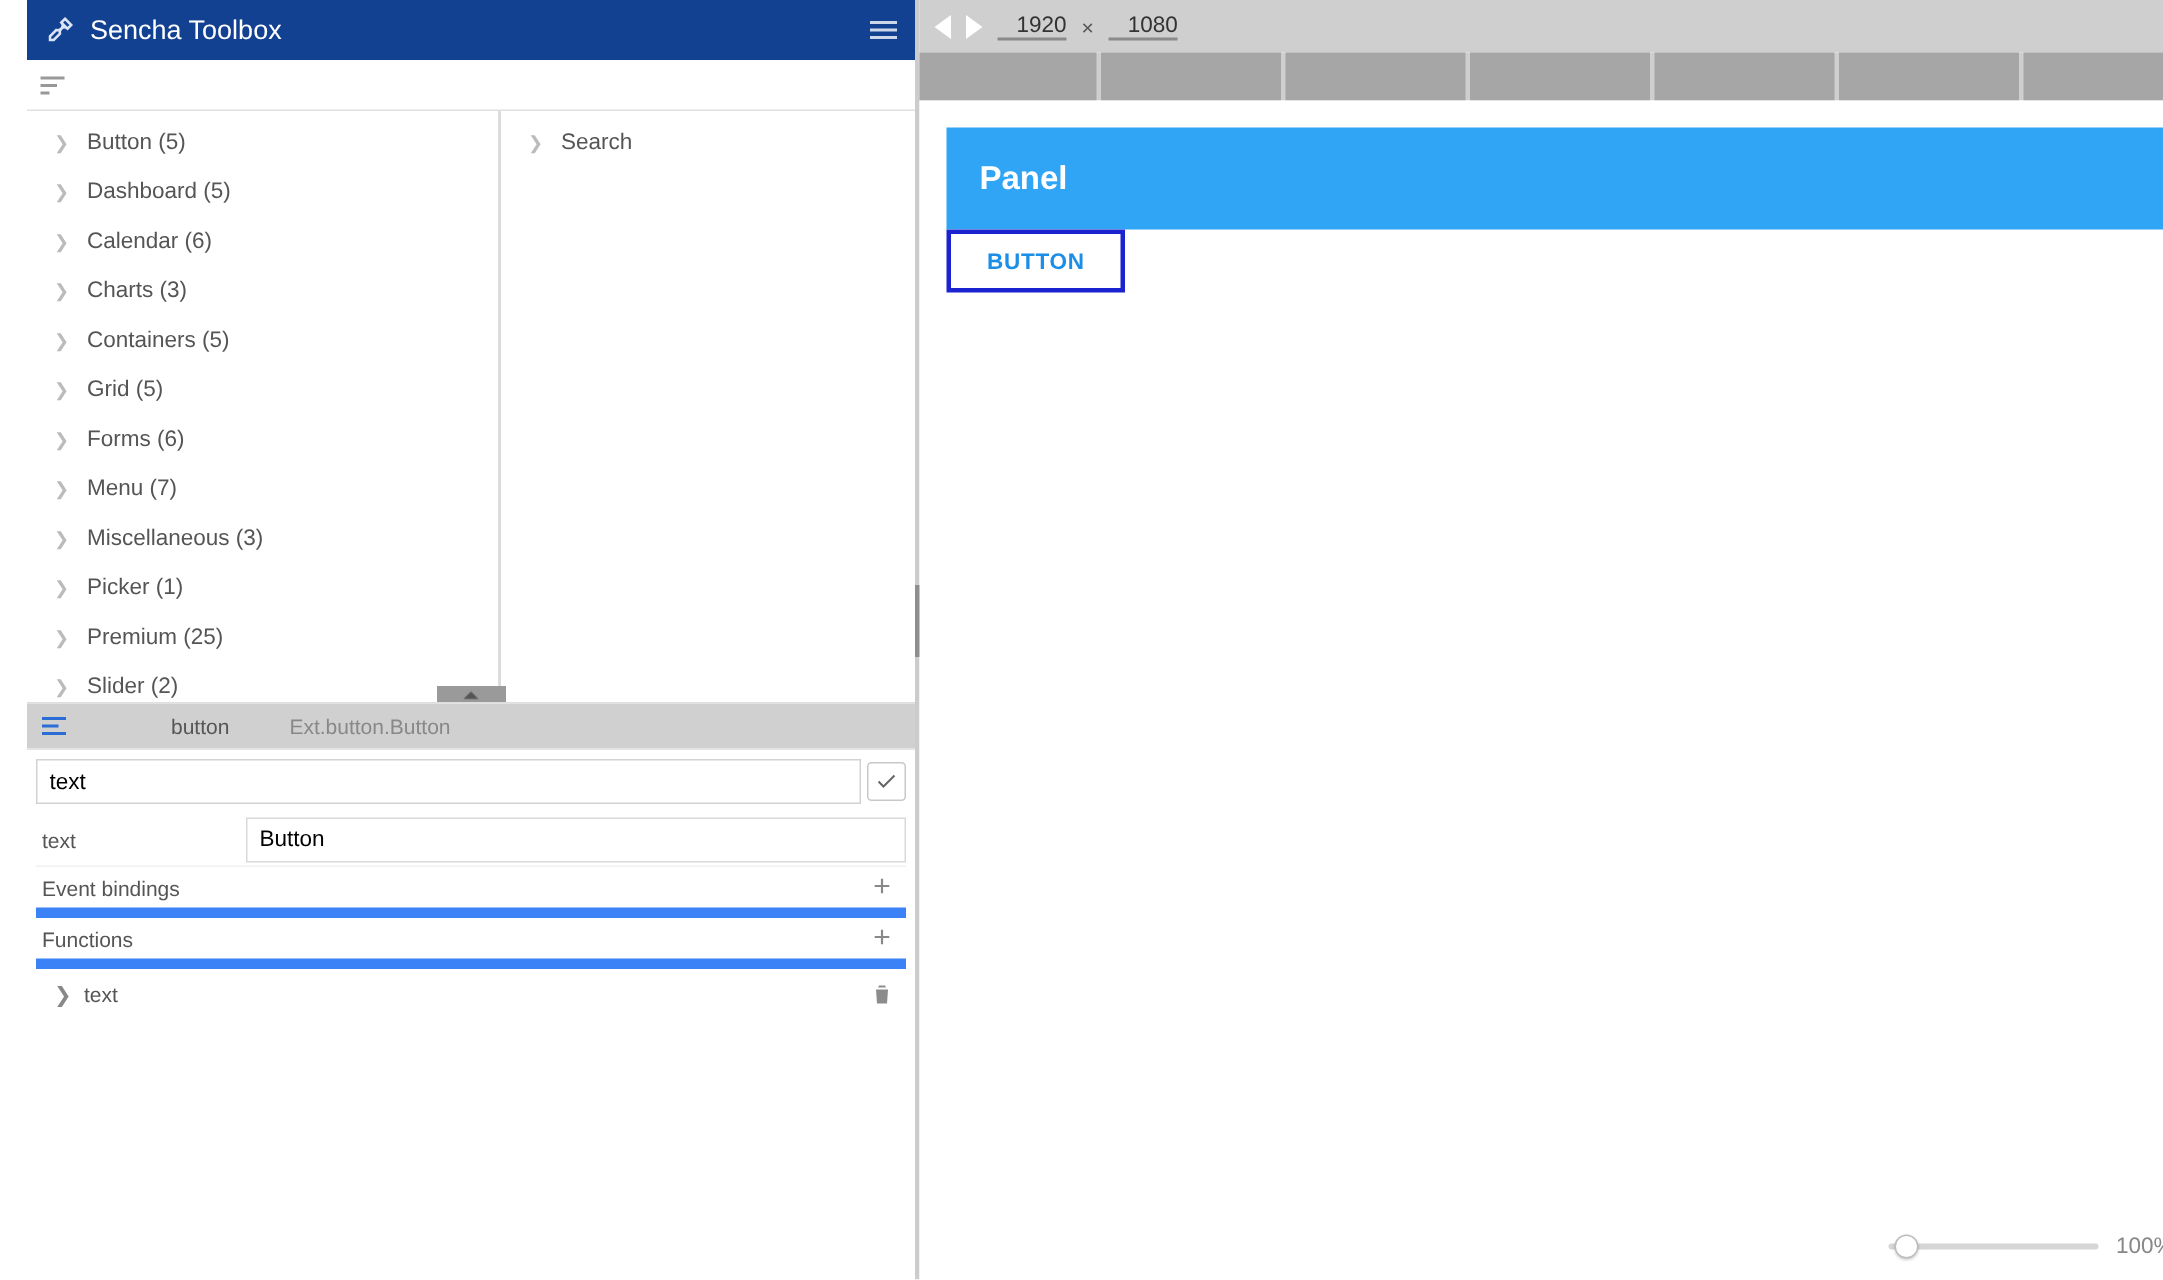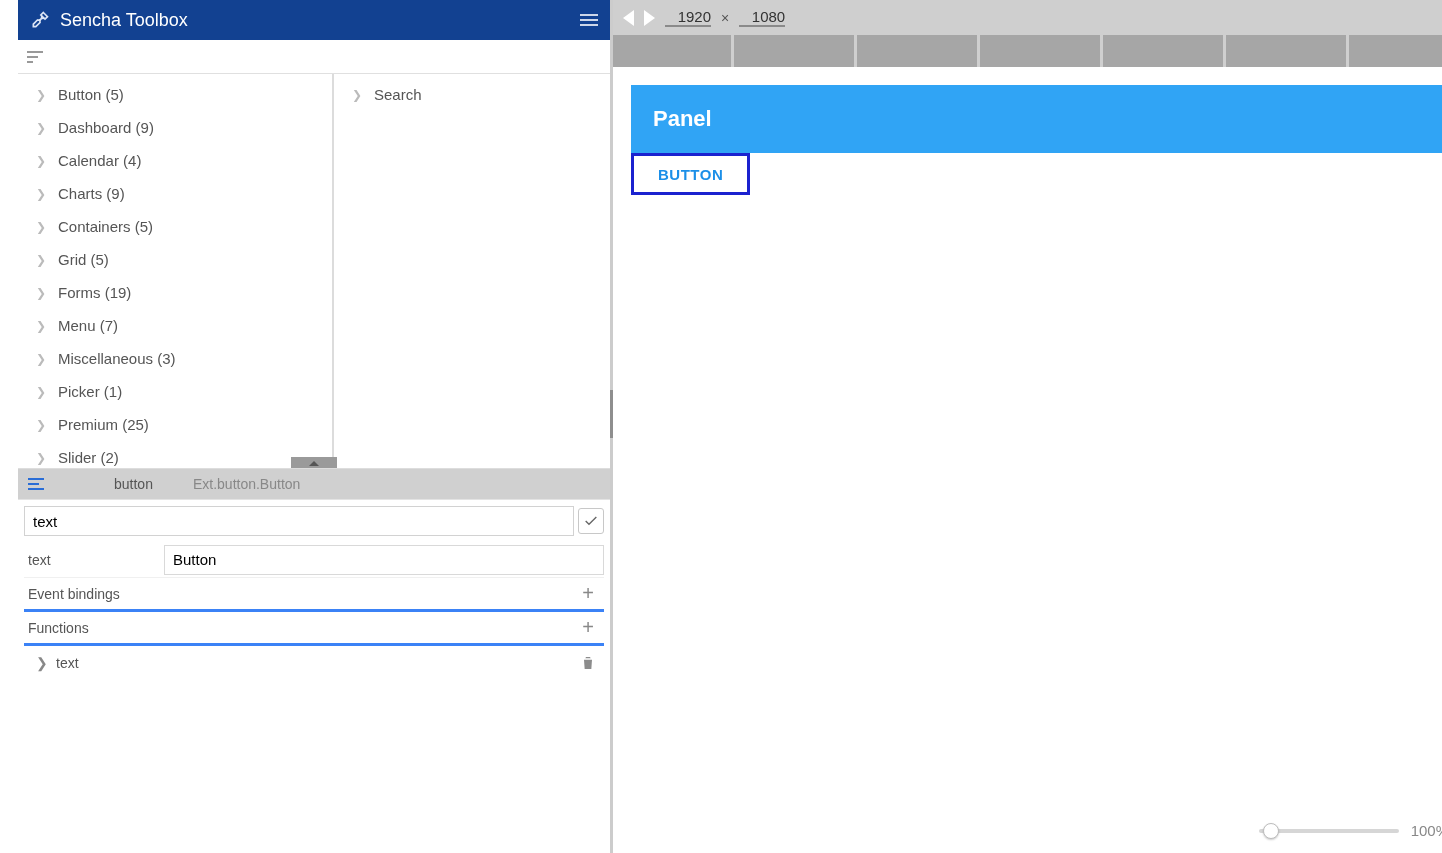--- a/index.html
+++ b/index.html
@@ -129,21 +129,21 @@
     display:flex; align-items:center; height:36px;
     border-bottom:1px solid #f0f0f0; color:#555;
   }
   .prop-row .label { width: 140px; padding-left:4px;}
   .prop-row input.val {
     flex:0 0 440px; max-width:440px; height:30px;
     border:1px solid #d9d9d9; padding:0 8px; font-size:15px; outline:none;
   }
   .section-row {
     display:flex; align-items:center; height:34px;
-    border-bottom:3px solid #3b82f6; color:#555; padding:0 4px;
+    border-bottom:7px solid #3b82f6; color:#555; padding:0 4px;
   }
   .section-row .grow{flex:1;}
   .add-btn, .trash-btn { color:#888; font-size:20px; cursor:pointer; width:24px; text-align:center;}
   .fn-item { display:flex; align-items:center; height:34px; padding-left:12px; color:#555;}
   .fn-item .chev{width:16px;color:#888;font-size:14px;margin-right:4px;}
   .fn-item .grow{flex:1;}
   
   .left-collapser {
     position:absolute; right:-14px; top:390px;
     width:14px; height:48px; background:#8e8e8e;
@@ -236,41 +236,41 @@
   </div>
 
   <div class="tree-area">
     <div class="tree-col left">
       <div class="tree-item">
           <span class="chev">❯</span>
           <span>Button (5)</span>
         </div>
       <div class="tree-item">
           <span class="chev">❯</span>
-          <span>Dashboard (9)</span>
-        </div>
-      <div class="tree-item">
-          <span class="chev">❯</span>
-          <span>Calendar (4)</span>
-        </div>
-      <div class="tree-item">
-          <span class="chev">❯</span>
-          <span>Charts (9)</span>
+          <span>Dashboard (5)</span>
+        </div>
+      <div class="tree-item">
+          <span class="chev">❯</span>
+          <span>Calendar (6)</span>
+        </div>
+      <div class="tree-item">
+          <span class="chev">❯</span>
+          <span>Charts (3)</span>
         </div>
       <div class="tree-item">
           <span class="chev">❯</span>
           <span>Containers (5)</span>
         </div>
       <div class="tree-item">
           <span class="chev">❯</span>
           <span>Grid (5)</span>
         </div>
       <div class="tree-item">
           <span class="chev">❯</span>
-          <span>Forms (19)</span>
+          <span>Forms (6)</span>
         </div>
       <div class="tree-item">
           <span class="chev">❯</span>
           <span>Menu (7)</span>
         </div>
       <div class="tree-item">
           <span class="chev">❯</span>
           <span>Miscellaneous (3)</span>
         </div>
       <div class="tree-item">

